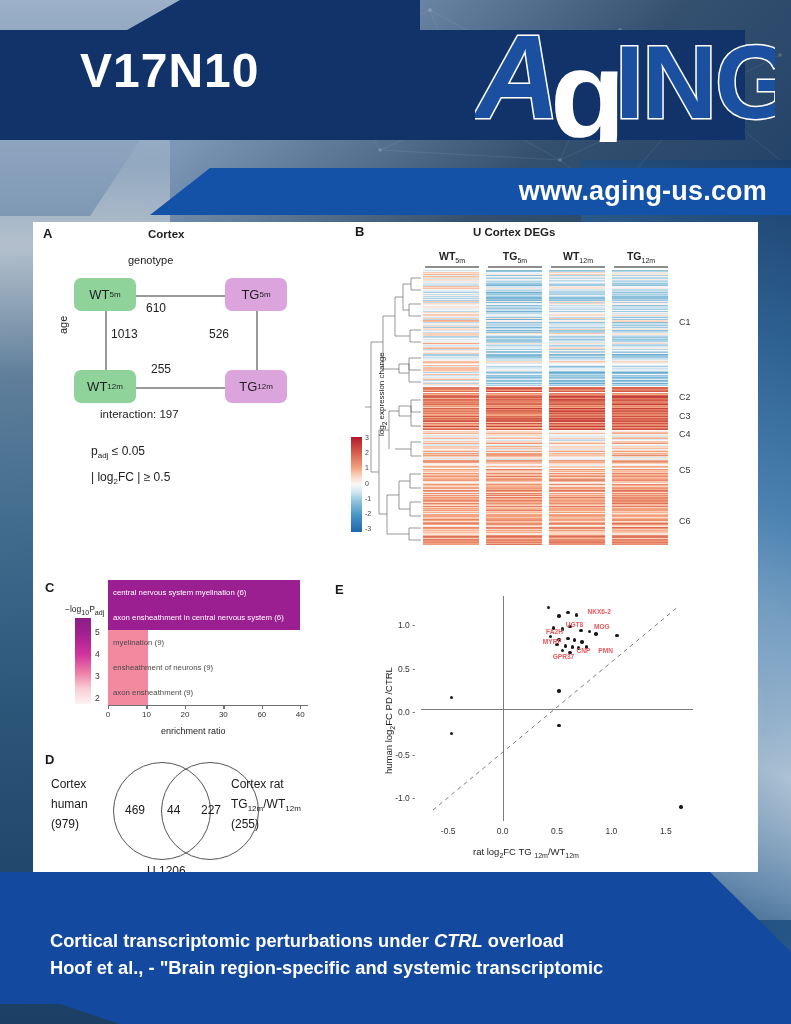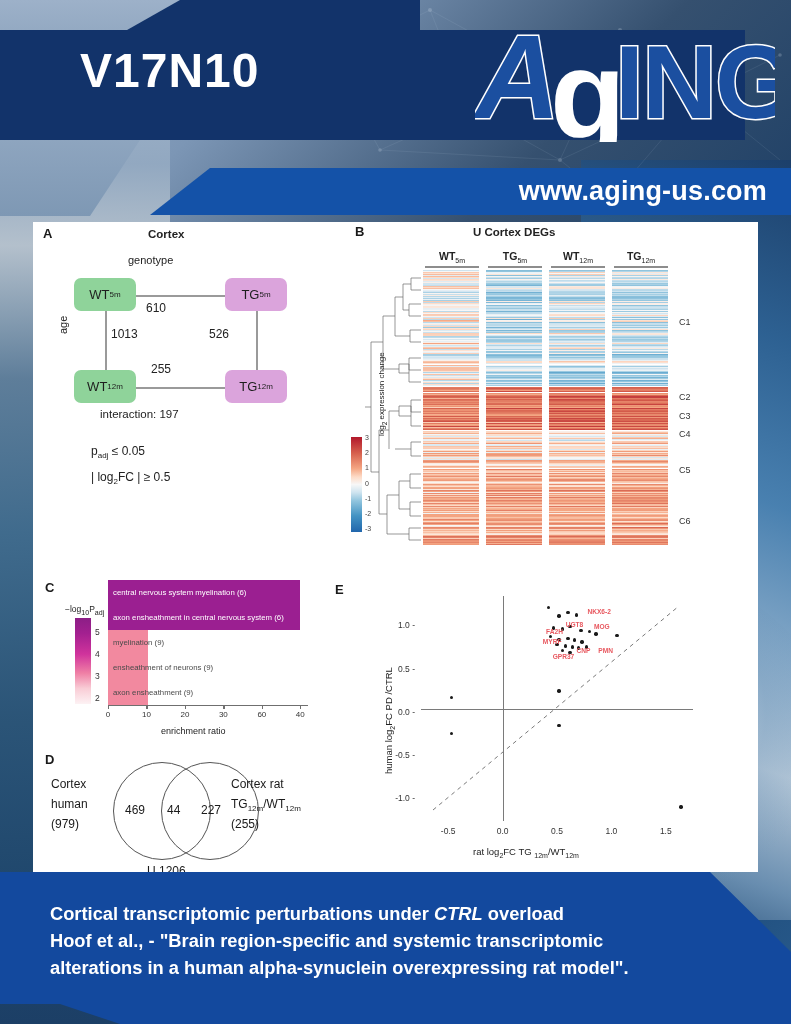--- a/index.html
+++ b/index.html
@@ -1601,14 +1601,13 @@
     <div class="eylbl"><span>human log</span><sub>2</sub><span>FC PD /CTRL</span></div>
     <div class="exlbl"><span>rat log</span><sub>2</sub><span>FC TG </span><sub>12m</sub><span>/WT</span><sub>12m</sub></div>
   </div>
 
 </div>
 
 <div class="cap-band"></div>
 <div class="cap-text">
   <div><span>Cortical transcriptomic perturbations under </span><em>CTRL</em><span> overload</span></div>
   <div>Hoof et al., - "Brain region-specific and systemic transcriptomic</div>
-  <div>alterations in a human alpha-synuclein overexpressing rat model".</div>
 </div>
 
 </body></html>

